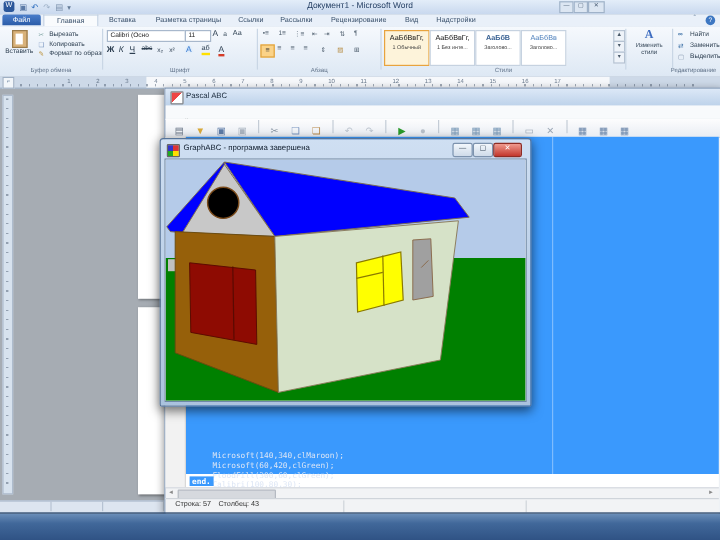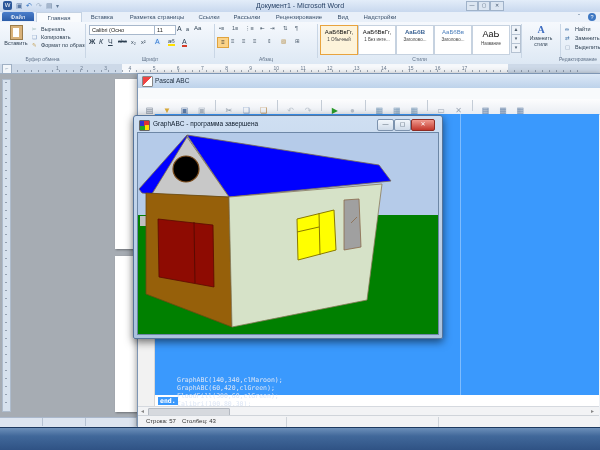--- a/index.html
+++ b/index.html
@@ -162,24 +162,20 @@
     <span class="sname">1 Без инте...</span>
   </div>
   <div class="stylecell" style="left:396px">
     <span class="sample" style="color:#365f91;font-weight:bold">АаБбВ</span>
     <span class="sname">Заголово...</span>
   </div>
   <div class="stylecell" style="left:434px">
     <span class="sample" style="color:#4f81bd">АаБбВв</span>
     <span class="sname">Заголово...</span>
   </div>
-  <div class="stylecell" style="left:472px">
-    <span class="sample" style="font-size:9px">АаЬ</span>
-    <span class="sname">Название</span>
-  </div>
   <div class="abs" style="left:511px;top:25px;width:8px;height:8px;border:1px solid #b5c2d2;background:#eef3f9;font-size:5px;text-align:center;line-height:7px;color:#4a5a6a">▲</div>
   <div class="abs" style="left:511px;top:34px;width:8px;height:8px;border:1px solid #b5c2d2;background:#eef3f9;font-size:5px;text-align:center;line-height:7px;color:#4a5a6a">▾</div>
   <div class="abs" style="left:511px;top:43px;width:8px;height:8px;border:1px solid #b5c2d2;background:#eef3f9;font-size:5px;text-align:center;line-height:7px;color:#4a5a6a">▾</div>
   <div class="glabel" style="left:318px;width:203px">Стили</div>
 
   <div class="abs" style="left:524px;top:24px;width:34px;height:30px;text-align:center">
     <div style="font-size:10px;font-weight:bold;color:#3d6cc0;font-family:'Liberation Serif',serif">A</div>
     <div style="font-size:5px;color:#2c3e50">Изменить стили</div>
   </div>
 
@@ -255,22 +251,22 @@
         <span class="tsep"></span>
         <span class="ticon" style="color:#6a86aa">▦</span>
         <span class="ticon" style="color:#6a86aa">▦</span>
         <span class="ticon" style="color:#6a86aa">▦</span>
       </div>
     </div>
     <div class="abs" id="peditor">
       <div class="abs" id="pgutter"></div>
       <div class="abs" id="psel"></div>
       <div class="abs" style="left:322px;top:0;width:1px;height:281px;background:rgba(255,255,255,.35)"></div>
-      <span class="codeline" style="top:262px">GraphABC(140,340,clMaroon);</span>
-      <span class="codeline" style="top:270px">GraphABC(60,420,clGreen);</span>
+      <span class="codeline" style="top:262px">Microsoft(140,340,clMaroon);</span>
+      <span class="codeline" style="top:270px">Microsoft(60,420,clGreen);</span>
       <span class="codeline" style="top:278px">FloodFill(300,60,clGreen);</span>
       <span class="codeline" style="top:286px">Calibri(100,80,30);</span>
       <span class="codeline" style="top:294px">FloodFill(100,80,clBlack);</span>
       <span id="pendline">end.</span>
     </div>
     <div class="abs" id="pscroll">
       <span class="t" style="left:2px;top:1px;font-size:5px;color:#888">◄</span>
       <div class="abs" style="left:10px;top:1px;width:80px;height:6px;background:#d6d9de;border:1px solid #b5bac2;border-radius:1px"></div>
       <span class="t" style="left:452px;top:1px;font-size:5px;color:#888">►</span>
     </div>

